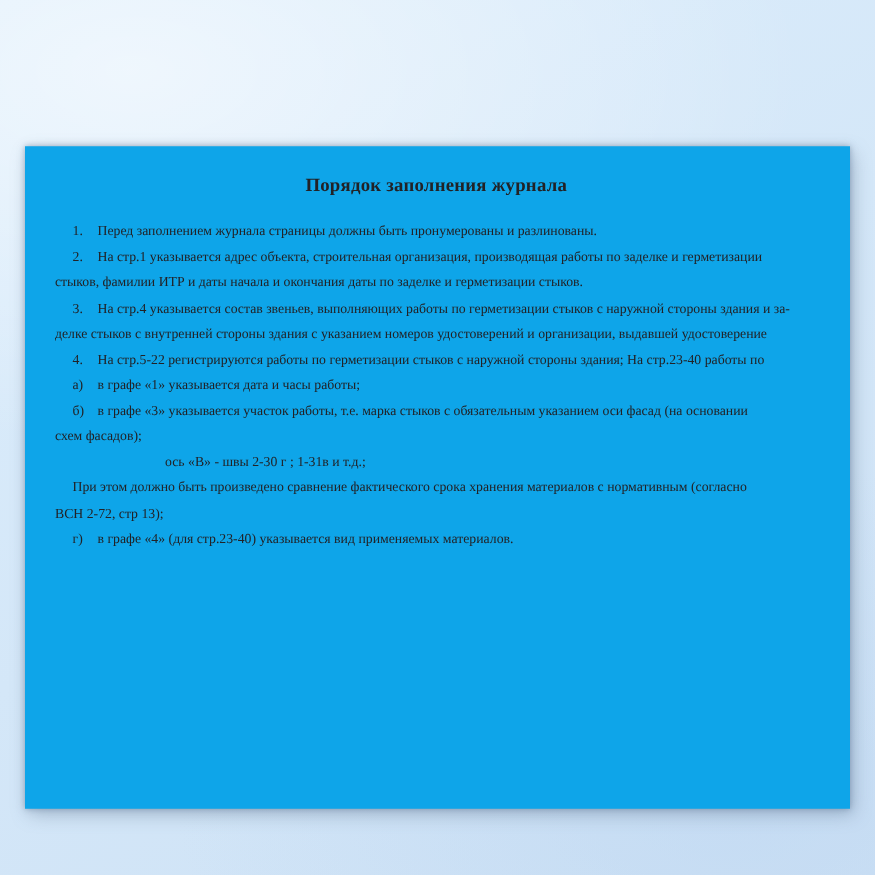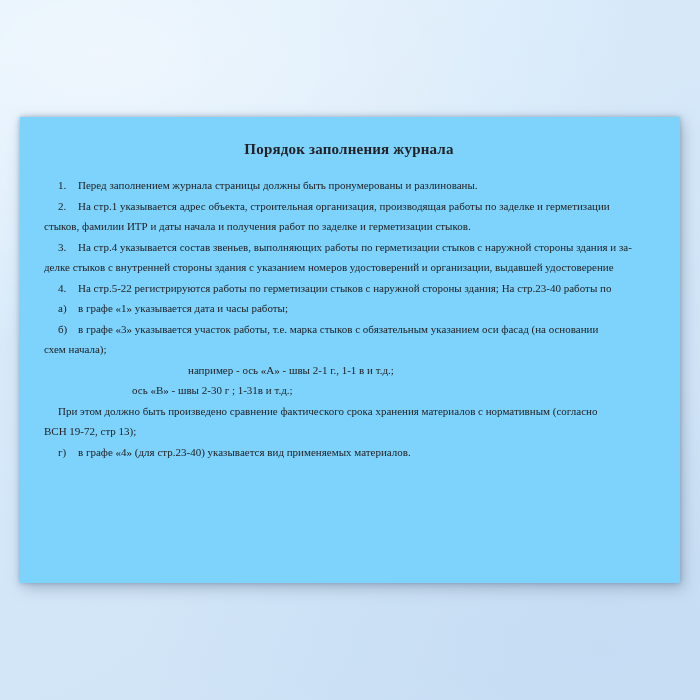--- a/index.html
+++ b/index.html
@@ -15,22 +15,22 @@
     background:
       radial-gradient(900px 500px at 15% 8%, rgba(255,255,255,0.55), rgba(255,255,255,0) 60%),
       radial-gradient(700px 420px at 85% 92%, rgba(186,212,240,0.45), rgba(186,212,240,0) 65%),
       linear-gradient(150deg, #ddeefc 0%, #d4e7f8 50%, #cde1f5 100%);
   }
   .doc-page {
     position: absolute;
     left: 20px;
     top: 117px;
     width: 660px;
-    height: 466px;
-    background: #7dd3fc;
+    height: 530px;
+    background: #0ea5e9;
     box-shadow:
       0 0 5px rgba(94, 117, 146, 0.55),
       3px 5px 14px rgba(94, 117, 146, 0.40);
     box-sizing: border-box;
     padding: 21px 26px 0 24px;
     color: #222226;
   }
   .doc-title {
     text-align: center;
     font-weight: bold;
@@ -58,26 +58,25 @@
   .ln.example2 { margin-left: 88px; }
 </style>
 </head>
 <body>
 
 <div class="doc-page">
   <div class="doc-title">Порядок заполнения журнала</div>
   <div class="doc-body" id="doc-lines">
       <div class="ln first"><span class="marker">1.</span>Перед заполнением журнала страницы должны быть пронумерованы и разлинованы.</div>
       <div class="ln first"><span class="marker">2.</span>На стр.1 указывается адрес объекта, строительная организация, производящая работы по заделке и герметизации</div>
-      <div class="ln cont">стыков, фамилии ИТР и даты начала и получения работ по заделке и герметизации стыков.</div>
+      <div class="ln cont">стыков, фамилии ИТР и даты начала и окончания даты по заделке и герметизации стыков.</div>
       <div class="ln first"><span class="marker">3.</span>На стр.4 указывается состав звеньев, выполняющих работы по герметизации стыков с наружной стороны здания и за-</div>
       <div class="ln cont">делке стыков с внутренней стороны здания с указанием номеров удостоверений и организации, выдавшей удостоверение</div>
       <div class="ln first"><span class="marker">4.</span>На стр.5-22 регистрируются работы по герметизации стыков с наружной стороны здания; На стр.23-40 работы по</div>
       <div class="ln first"><span class="marker">а)</span>в графе «1» указывается дата и часы работы;</div>
       <div class="ln first"><span class="marker">б)</span>в графе «3» указывается участок работы, т.е. марка стыков с обязательным указанием оси фасад (на основании</div>
-      <div class="ln cont">схем начала);</div>
-      <div class="ln example">например - ось «А» - швы 2-1 г., 1-1 в и т.д.;</div>
+      <div class="ln cont">схем фасадов);</div>
       <div class="ln example2">ось «В» - швы 2-30 г ; 1-31в и т.д.;</div>
       <div class="ln para">При этом должно быть произведено сравнение фактического срока хранения материалов с нормативным (согласно</div>
-      <div class="ln cont">ВСН 19-72, стр 13);</div>
+      <div class="ln cont">ВСН 2-72, стр 13);</div>
       <div class="ln first"><span class="marker">г)</span>в графе «4» (для стр.23-40) указывается вид применяемых материалов.</div>
     </div>
 </div>
 
 </body></html>

